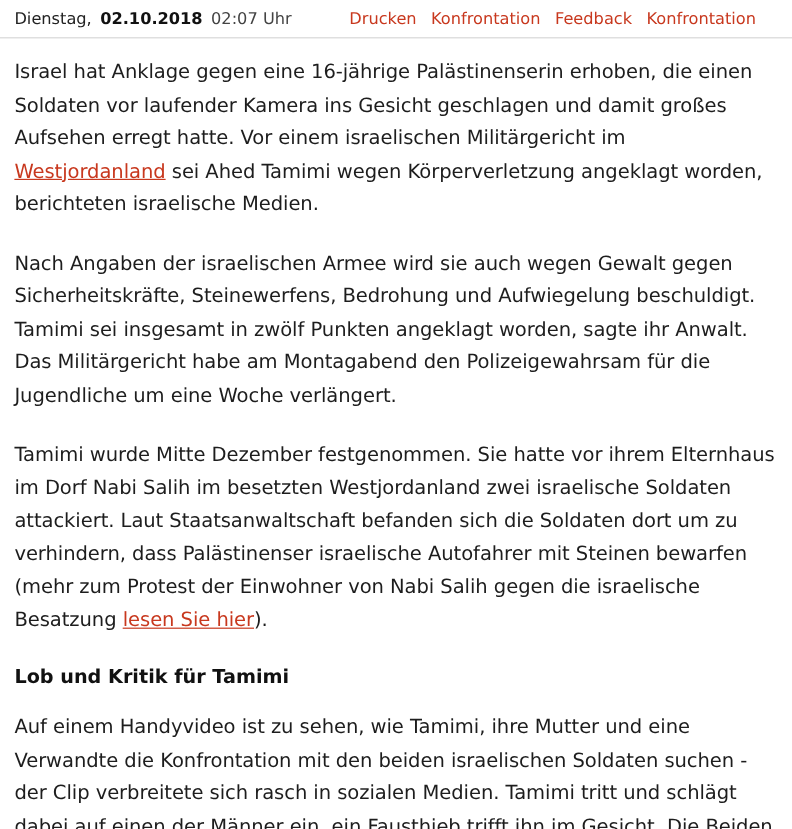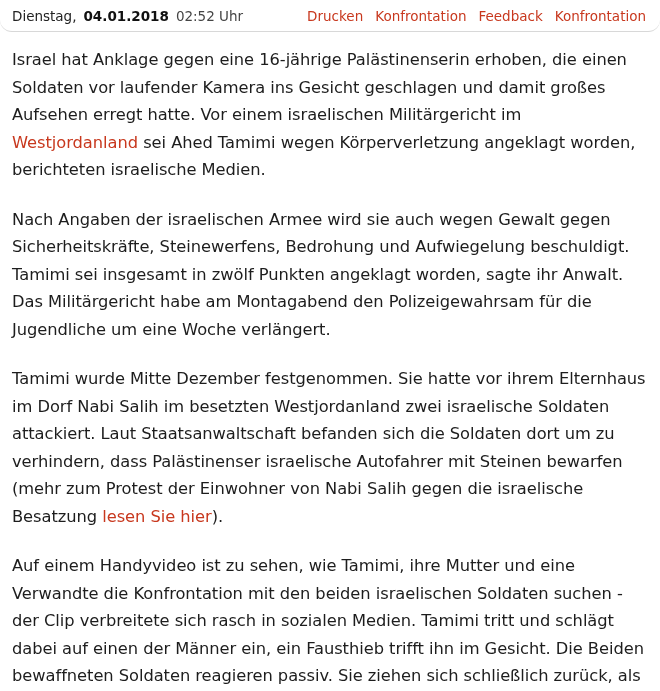--- a/index.html
+++ b/index.html
@@ -19,24 +19,23 @@
     height: 691px;
     position: relative;
     box-sizing: border-box;
   }
 
   
   .meta-bar {
     display: flex;
     align-items: flex-end;
     justify-content: space-between;
-    padding: 8px 12px 7px 12px;
+    padding: 8px 28px 7px 12px;
     border-bottom: 1px solid #d8d8d8;
     box-sizing: border-box;
-    border-radius: 12px;
   }
   .meta-left {
     display: flex;
     align-items: baseline;
     gap: 7px;
     white-space: nowrap;
   }
   .meta-weekday {
     font-size: 13.5px;
     color: #222;
@@ -81,47 +80,49 @@
   }
   .subhead {
     margin: 0 0 16px 0;
     font-size: 16px;
     font-weight: bold;
     line-height: 24px;
     color: #111;
   }
   a.inline-link {
     color: #c8381e;
+    text-decoration: underline;
     cursor: pointer;
   }
 </style>
 </head>
 <body>
 
 <div class="page">
 
   <div class="meta-bar">
     <div class="meta-left">
       <span class="meta-weekday">Dienstag,</span>
-      <span class="meta-date">04.01.2018</span>
-      <span class="meta-time">02:52 Uhr</span>
+      <span class="meta-date">02.10.2018</span>
+      <span class="meta-time">02:07 Uhr</span>
     </div>
     <div class="meta-right">
       <a class="action-link">Drucken</a>
       <a class="action-link">Konfrontation</a>
       <a class="action-link">Feedback</a>
       <a class="action-link">Konfrontation</a>
     </div>
   </div>
 
   <div class="article">
 
     <p><span>Israel hat Anklage gegen eine 16-jährige Palästinenserin erhoben, die einen Soldaten vor laufender Kamera ins Gesicht geschlagen und damit großes Aufsehen erregt hatte. Vor einem israelischen Militärgericht im </span><a class="inline-link">Westjordanland</a><span> sei Ahed Tamimi wegen Körperverletzung angeklagt worden, berichteten israelische Medien.</span></p>
 
     <p>Nach Angaben der israelischen Armee wird sie auch wegen Gewalt gegen Sicherheitskräfte, Steinewerfens, Bedrohung und Aufwiegelung beschuldigt. Tamimi sei insgesamt in zwölf Punkten angeklagt worden, sagte ihr Anwalt. Das Militärgericht habe am Montagabend den Polizeigewahrsam für die Jugendliche um eine Woche verlängert.</p>
 
     <p><span>Tamimi wurde Mitte Dezember festgenommen. Sie hatte vor ihrem Elternhaus im Dorf Nabi Salih im besetzten Westjordanland zwei israelische Soldaten attackiert. Laut Staatsanwaltschaft befanden sich die Soldaten dort um zu verhindern, dass Palästinenser israelische Autofahrer mit Steinen bewarfen (mehr zum Protest der Einwohner von Nabi Salih gegen die israelische Besatzung </span><a class="inline-link">lesen Sie hier</a><span>).</span></p>
 
+    <h2 class="subhead">Lob und Kritik für Tamimi</h2>
 
     <p>Auf einem Handyvideo ist zu sehen, wie Tamimi, ihre Mutter und eine Verwandte die Konfrontation mit den beiden israelischen Soldaten suchen - der Clip verbreitete sich rasch in sozialen Medien. Tamimi tritt und schlägt dabei auf einen der Männer ein, ein Fausthieb trifft ihn im Gesicht. Die Beiden bewaffneten Soldaten reagieren passiv. Sie ziehen sich schließlich zurück, als Tamimis Mutter Nariman auf sie einredet.</p>
 
   </div>
 </div>
 
 </body></html>

